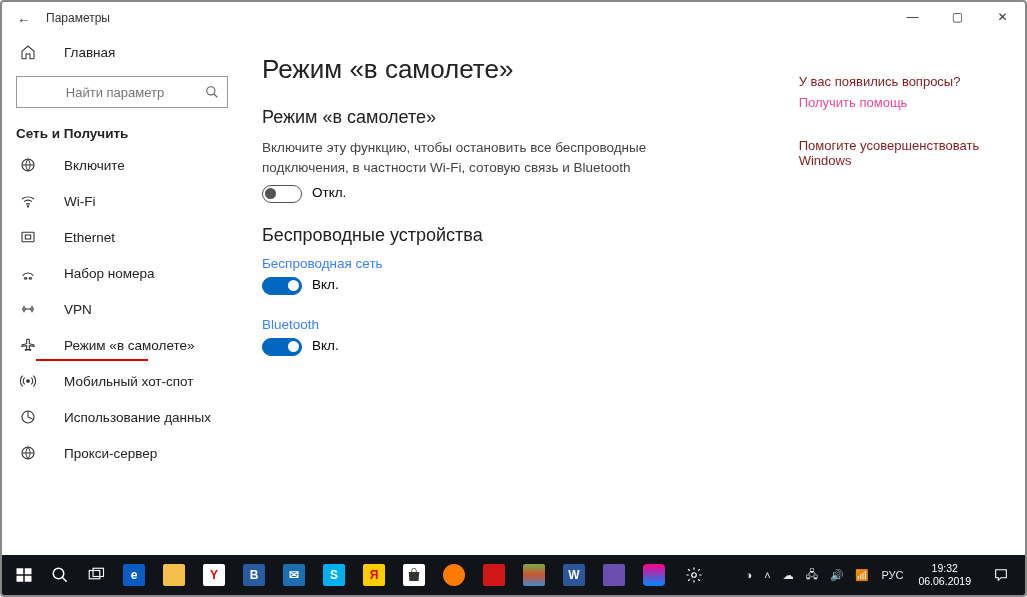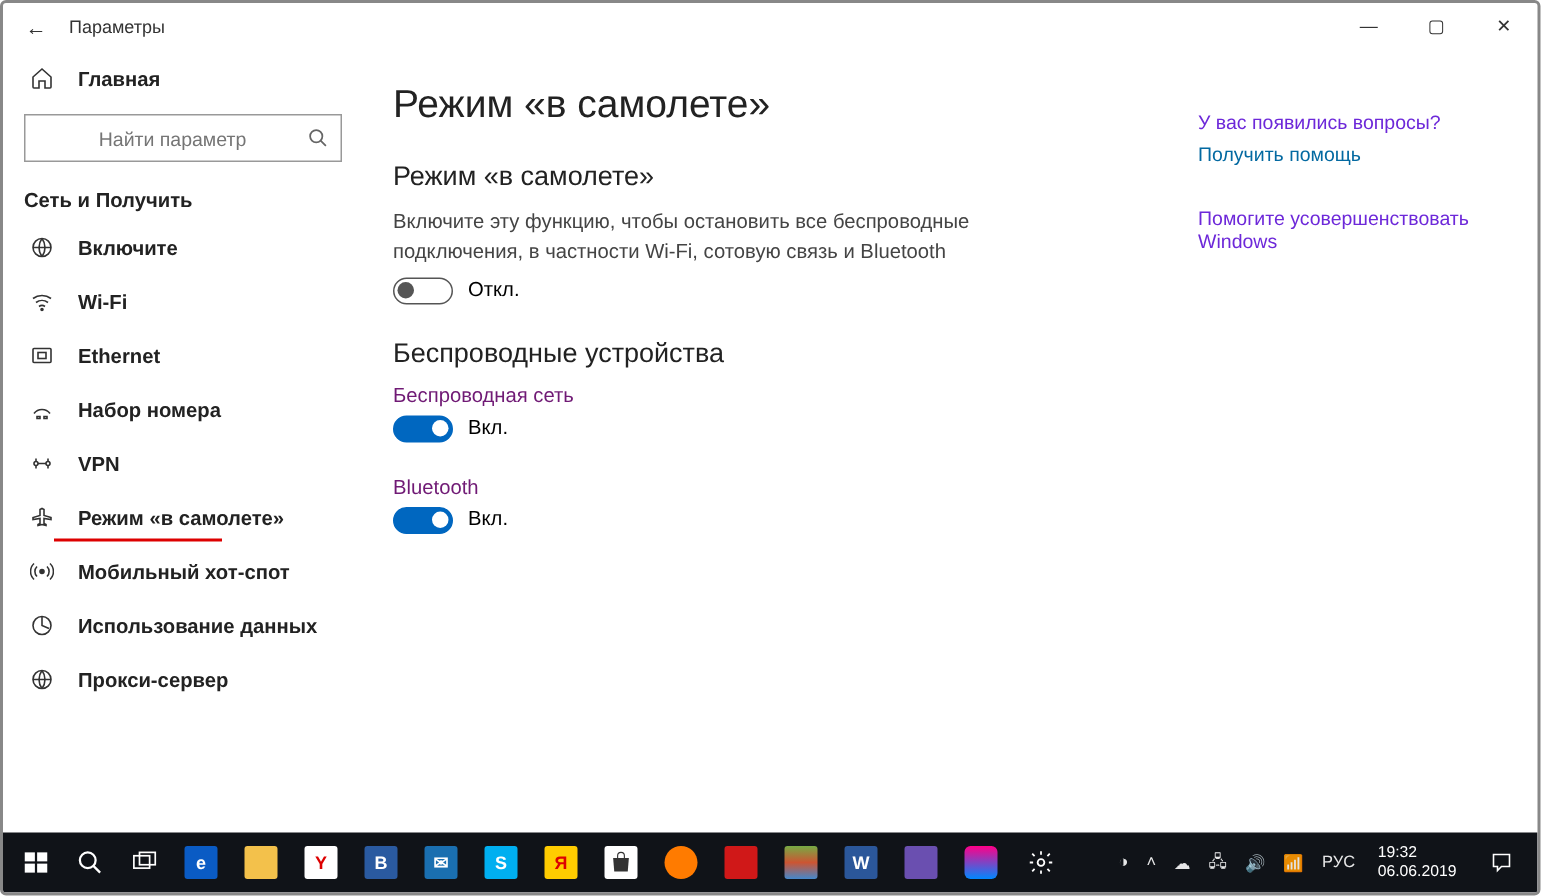--- a/index.html
+++ b/index.html
@@ -9,57 +9,57 @@
   .titlebar { height: 32px; display: flex; align-items: center; padding-left: 8px; font-size: 12px; color: #333; }
   .titlebar .back { width: 28px; text-align: center; font-size: 14px; cursor: default; }
   .titlebar .title { padding-left: 8px; }
   .win-controls { position: absolute; top: 0; right: 0; display: flex; }
   .win-controls div { width: 45px; height: 30px; display: flex; align-items: center; justify-content: center; font-size: 12px; color: #333; }
 
   .app { display: flex; height: calc(100% - 72px); }
 
   
   .sidebar { width: 240px; padding: 0 0 0 0; }
-  .home-row, .nav-item { display: flex; align-items: center; height: 36px; padding-left: 18px; font-size: 13.5px; color: #222; gap: 16px; font-weight: bold; }
+  .home-row, .nav-item { display: flex; align-items: center; height: 36px; padding-left: 18px; font-size: 13.5px; color: #222; gap: 28px; }
   .home-row svg, .nav-item svg { width: 16px; height: 16px; flex-shrink: 0; }
   .search-box { margin: 6px 14px 12px 14px; height: 32px; border: 1px solid #999; display: flex; align-items: center; padding: 0 8px; background: #fff; }
   .search-box input { border: none; outline: none; flex: 1; font-size: 13px; background: transparent; text-align: center; }
   .section-head { padding: 6px 0 6px 14px; font-size: 13.5px; font-weight: 600; color: #222; }
   .nav-item.active { position: relative; }
   .nav-item.active .underline { position: absolute; left: 34px; bottom: 2px; width: 112px; height: 2px; background: #d00; }
 
   
   .content { flex: 1; padding: 20px 0 0 20px; display: flex; }
   .main-col { width: 520px; }
   h1 { font-size: 26px; font-weight: 400; margin-bottom: 22px; color: #222; }
   h2 { font-size: 18px; font-weight: 400; margin-bottom: 10px; color: #222; }
   .desc { font-size: 13.5px; color: #444; line-height: 1.45; margin-bottom: 8px; max-width: 420px; }
   .toggle-row { display: flex; align-items: flex-start; gap: 10px; margin-bottom: 22px; }
   .toggle { width: 40px; height: 18px; border-radius: 9px; position: relative; border: 1.5px solid #555; background: #fff; }
   .toggle .knob { position: absolute; width: 11px; height: 11px; border-radius: 50%; background: #555; top: 1.5px; left: 2px; }
   .toggle.on { background: #0067c0; border-color: #0067c0; }
   .toggle.on .knob { background: #fff; left: auto; right: 2px; }
   .toggle-label { font-size: 13.5px; }
-  .sub-label { font-size: 13.5px; margin-bottom: 6px; color: #701a75; }
+  .sub-label { font-size: 13.5px; margin-bottom: 6px; color: #3b82f6; }
 
   
   .right-col { padding-top: 20px; padding-left: 40px; font-size: 13px; }
-  .rc-head { color: #6d28d9; margin-bottom: 6px; }
-  .rc-link { color: #0369a1; margin-bottom: 28px; cursor: default; }
+  .rc-head { color: #7f1d1d; margin-bottom: 6px; }
+  .rc-link { color: #ec4899; margin-bottom: 28px; cursor: default; }
 
   
   .taskbar { position: absolute; bottom: 0; left: 0; right: 0; height: 40px; background: #101318; display: flex; align-items: center; padding: 0 4px; color: #fff; }
   .tb-icon { width: 36px; height: 40px; display: flex; align-items: center; justify-content: center; font-size: 15px; }
   .tb-icon svg { width: 18px; height: 18px; }
   .tb-icon.square { width: 40px; }
   .tb-box { width: 22px; height: 22px; display:flex; align-items:center; justify-content:center; font-size:12px; font-weight:bold; border-radius:2px; }
   .tb-spacer { flex: 1; }
   .tray { display: flex; align-items: center; gap: 6px; padding-right: 2px; }
   .tray .t { font-size: 11px; opacity: 0.9; padding: 0 3px; }
-  .clock { font-size: 10.5px; text-align: left; line-height: 1.2; padding: 0 6px; }
+  .clock { font-size: 10.5px; text-align: center; line-height: 1.2; padding: 0 6px; }
   .notif { width: 36px; height: 40px; display:flex; align-items:center; justify-content:center; }
 </style>
 </head>
 <body>
 
 <div class="titlebar">
   <div class="back">←</div>
   <div class="title">Параметры</div>
 </div>
 <div class="win-controls">

